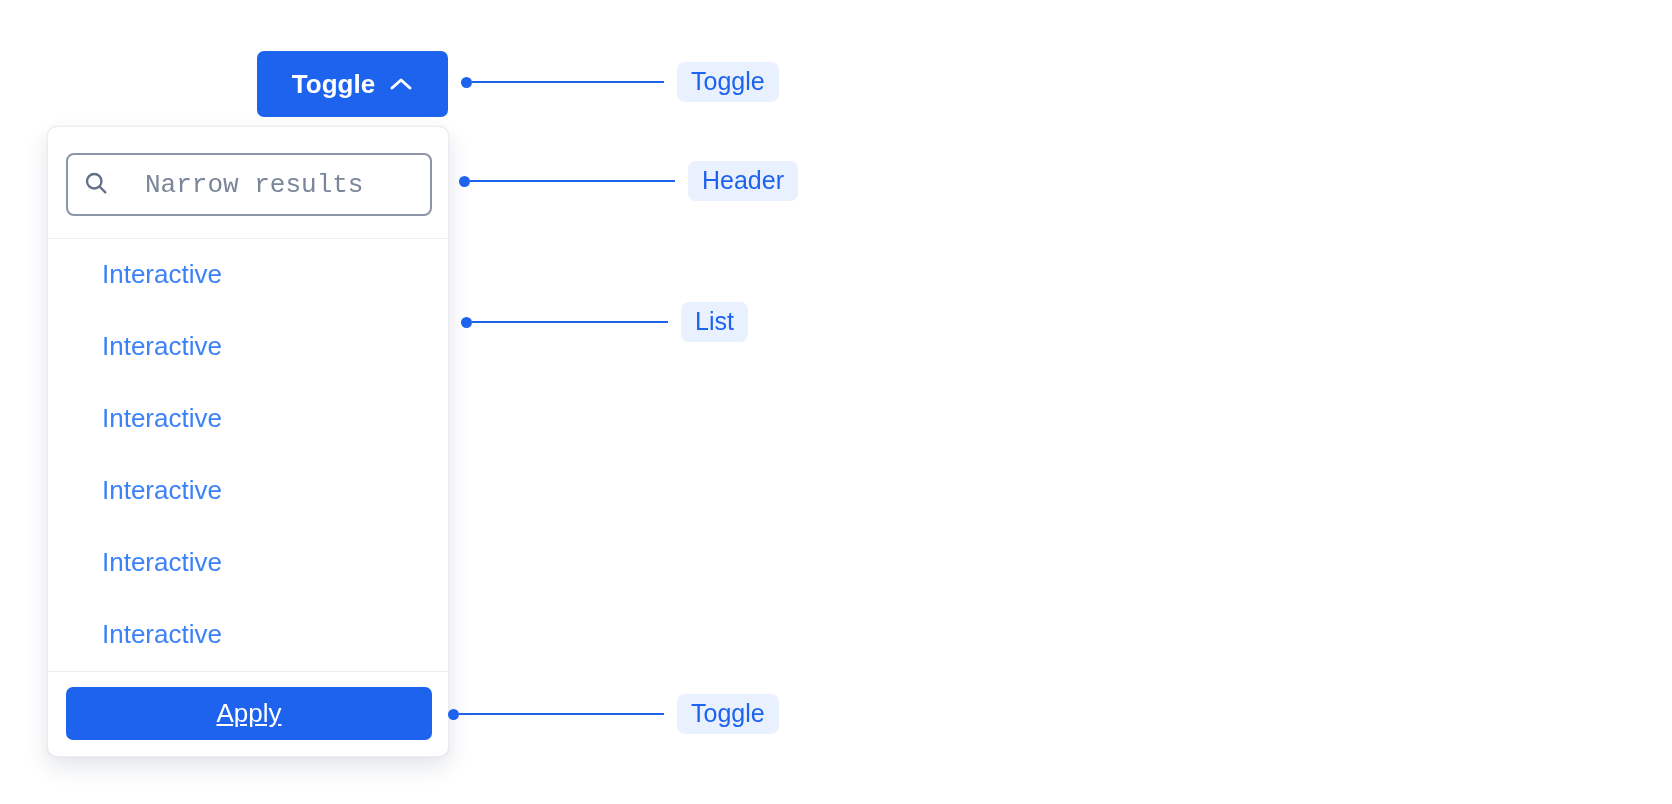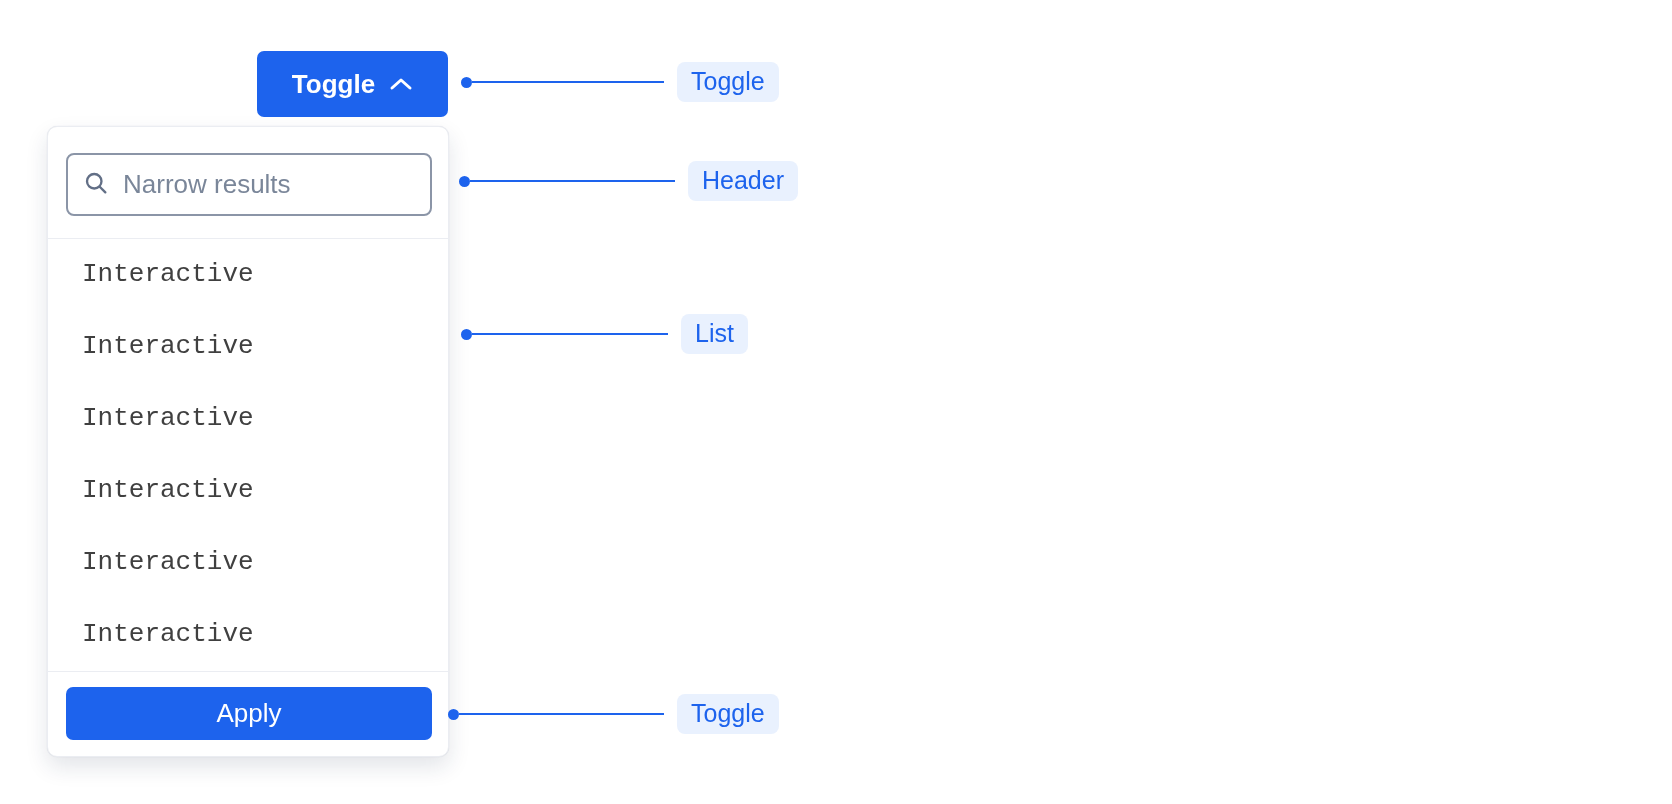--- a/index.html
+++ b/index.html
@@ -29,56 +29,58 @@
   }
   .search-box{
     position:absolute;left:18px;top:26px;width:366px;height:63px;
     border:2px solid #8b95a7;border-radius:8px;background:#ffffff;
     display:flex;align-items:center;padding:0 14px;gap:13px;
   }
   .search-box svg{flex:0 0 auto;}
   .search-input{
     flex:1 1 auto;border:none;outline:none;background:transparent;
     font-size:26px;color:#0369a1;min-width:0;
-    font-family:Liberation Sans, sans-serif;
+    font-family:Liberation Mono, monospace;
+    margin-left:22px;
   }
   .search-input::placeholder{color:#7a8699;opacity:1;}
   .divider{position:absolute;left:0;width:100%;height:1px;background:#ebedf2;}
   .divider.top{top:111px;}
   .divider.bottom{top:544px;}
 
   .menu-list{position:absolute;left:0;top:111px;width:100%;}
   .menu-item{
-    height:72px;display:flex;align-items:center;padding-left:34px;
-    font-size:26px;color:#404040;cursor:pointer;font-family:Liberation Mono, monospace;
+    height:72px;display:flex;align-items:center;padding-left:54px;
+    font-size:26px;color:#3b82f6;cursor:pointer;
   }
 
   .apply-btn{
     position:absolute;left:18px;top:560px;width:366px;height:53px;
     background:var(--accent);border:none;border-radius:7px;
     color:#ffffff;font-size:26px;font-weight:500;cursor:pointer;
     display:flex;align-items:center;justify-content:center;
     font-family:"Liberation Sans", sans-serif;
+    text-decoration:underline;
   }
 
   
   .annotation{position:absolute;display:flex;align-items:center;height:38px;}
   .annotation .dot{
     width:11px;height:11px;border-radius:50%;background:var(--accent);
     flex:0 0 auto;
   }
   .annotation .line{height:2px;background:var(--accent);flex:0 0 auto;}
   .annotation .pill{
     margin-left:13px;background:var(--pill-bg);color:var(--accent);
     font-size:25px;font-weight:500;line-height:1;
     padding:7px 14px 8px;border-radius:8px;white-space:nowrap;
   }
   .a-toggle{left:461px;top:63px;}  .a-toggle .line{width:192px;}
   .a-header{left:448px;top:162px;padding-left:11px;} .a-header .line{width:205px;}
-  .a-list{left:461px;top:315px;}   .a-list .line{width:196px;}
+  .a-list{left:461px;top:303px;}   .a-list .line{width:196px;}
   .a-footer{left:448px;top:695px;} .a-footer .line{width:205px;}
 </style>
 </head>
 <body>
 
 <div class="stage">
 
   <button class="toggle-btn">
     <span>Toggle</span>
     <span>

